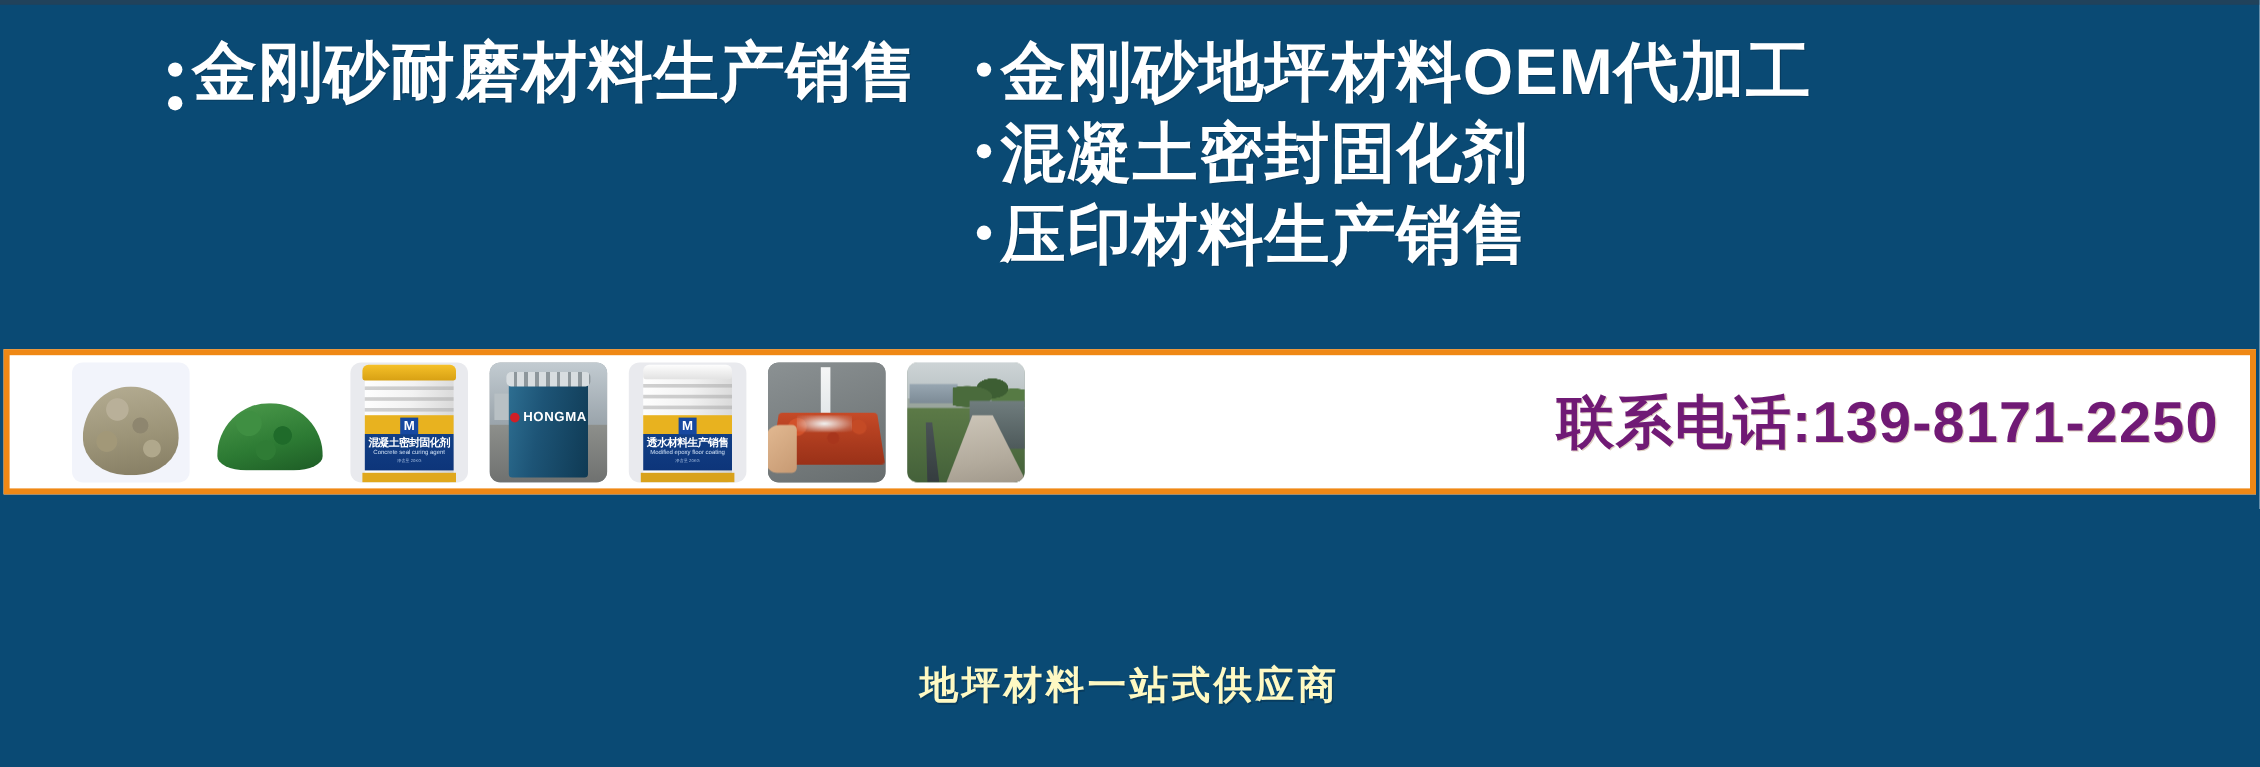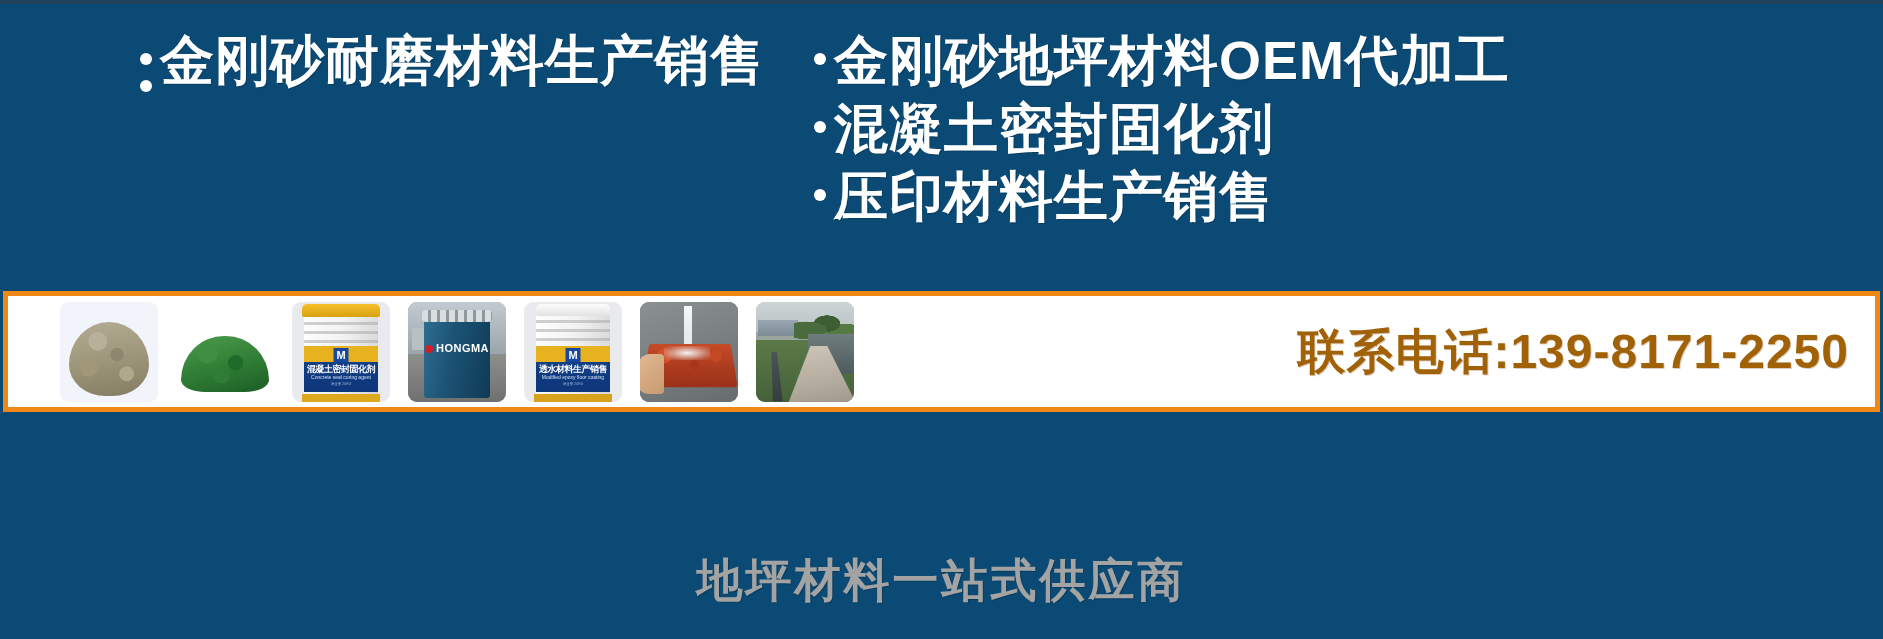--- a/index.html
+++ b/index.html
@@ -316,21 +316,21 @@
     background: linear-gradient(180deg,#4a5355 0%,#353d3f 100%);
     clip-path: polygon(40% 100%, 85% 100%, 58% 0%, 34% 0%);
   }
 
   
   .phone {
     position: absolute;
     right: 26px;
     top: 50%;
     transform: translateY(-50%);
-    color: #a16207;
+    color: #701a75;
     font-size: 48px;
     font-weight: bold;
     letter-spacing: 1px;
     white-space: nowrap;
     text-shadow: 1px 1px 0 rgba(120,60,0,0.25);
   }
 
   
   .headline {
     position: absolute;
@@ -344,22 +344,22 @@
     line-height: 74px;
     white-space: nowrap;
     text-shadow: 2px 2px 0 rgba(0,0,0,0.20);
   }
 
   .tagline {
     position: absolute;
     left: 0; top: 550px;
     width: 1883px;
     text-align: center;
-    color: #a3a3a3;
-    font-size: 46px;
+    color: #fef9c3;
+    font-size: 32px;
     font-weight: bold;
     letter-spacing: 3px;
     white-space: nowrap;
     text-shadow: 1px 1px 0 rgba(0,0,0,0.18);
   }
 </style>
 </head>
 <body>
 
 <div id="banner">

